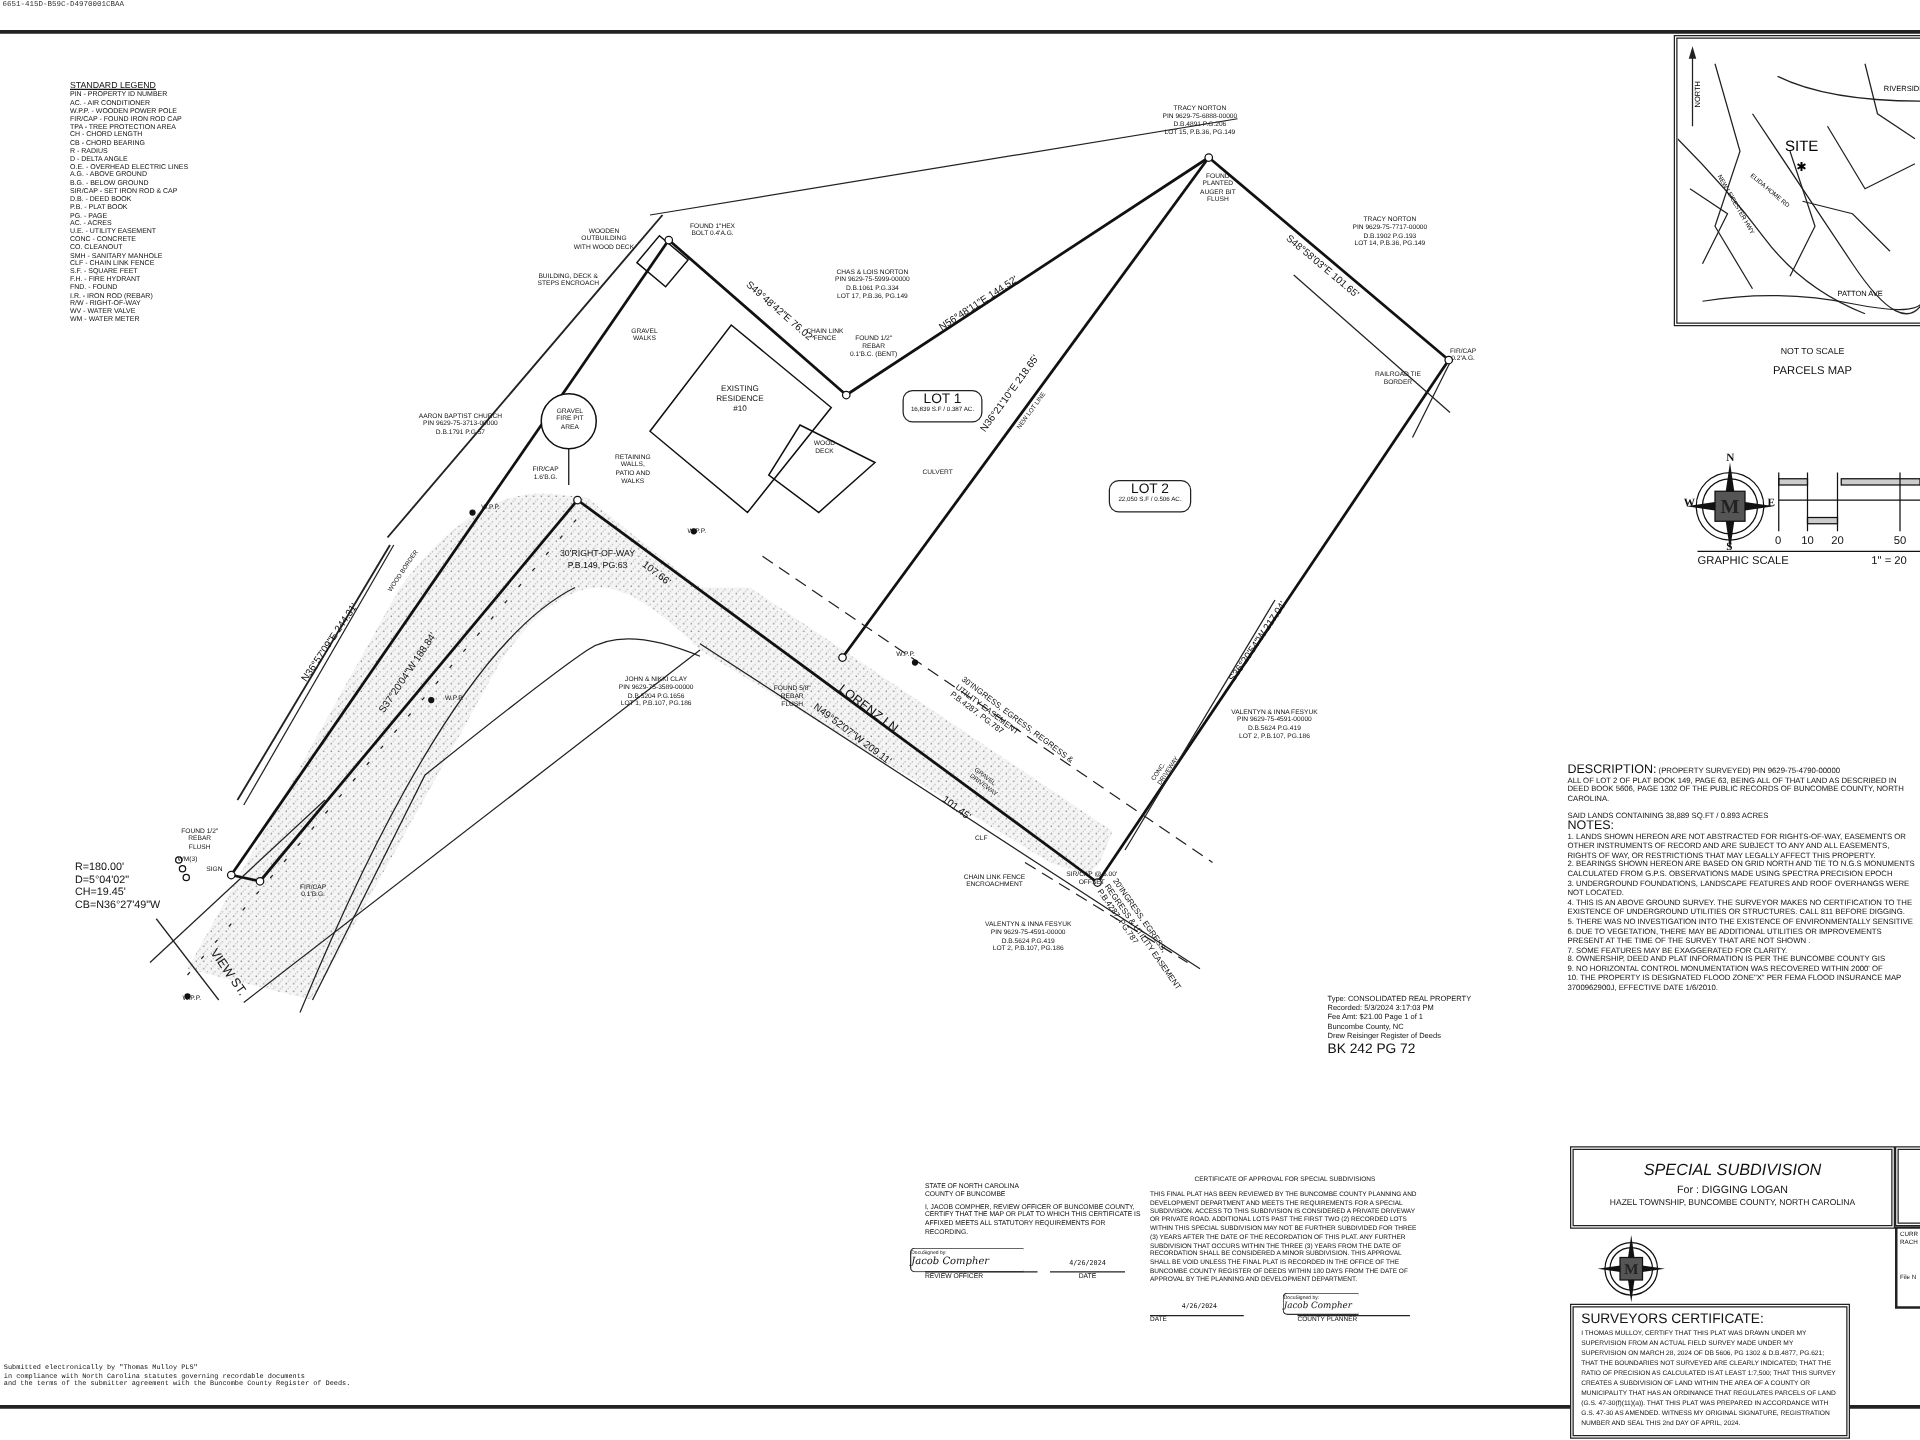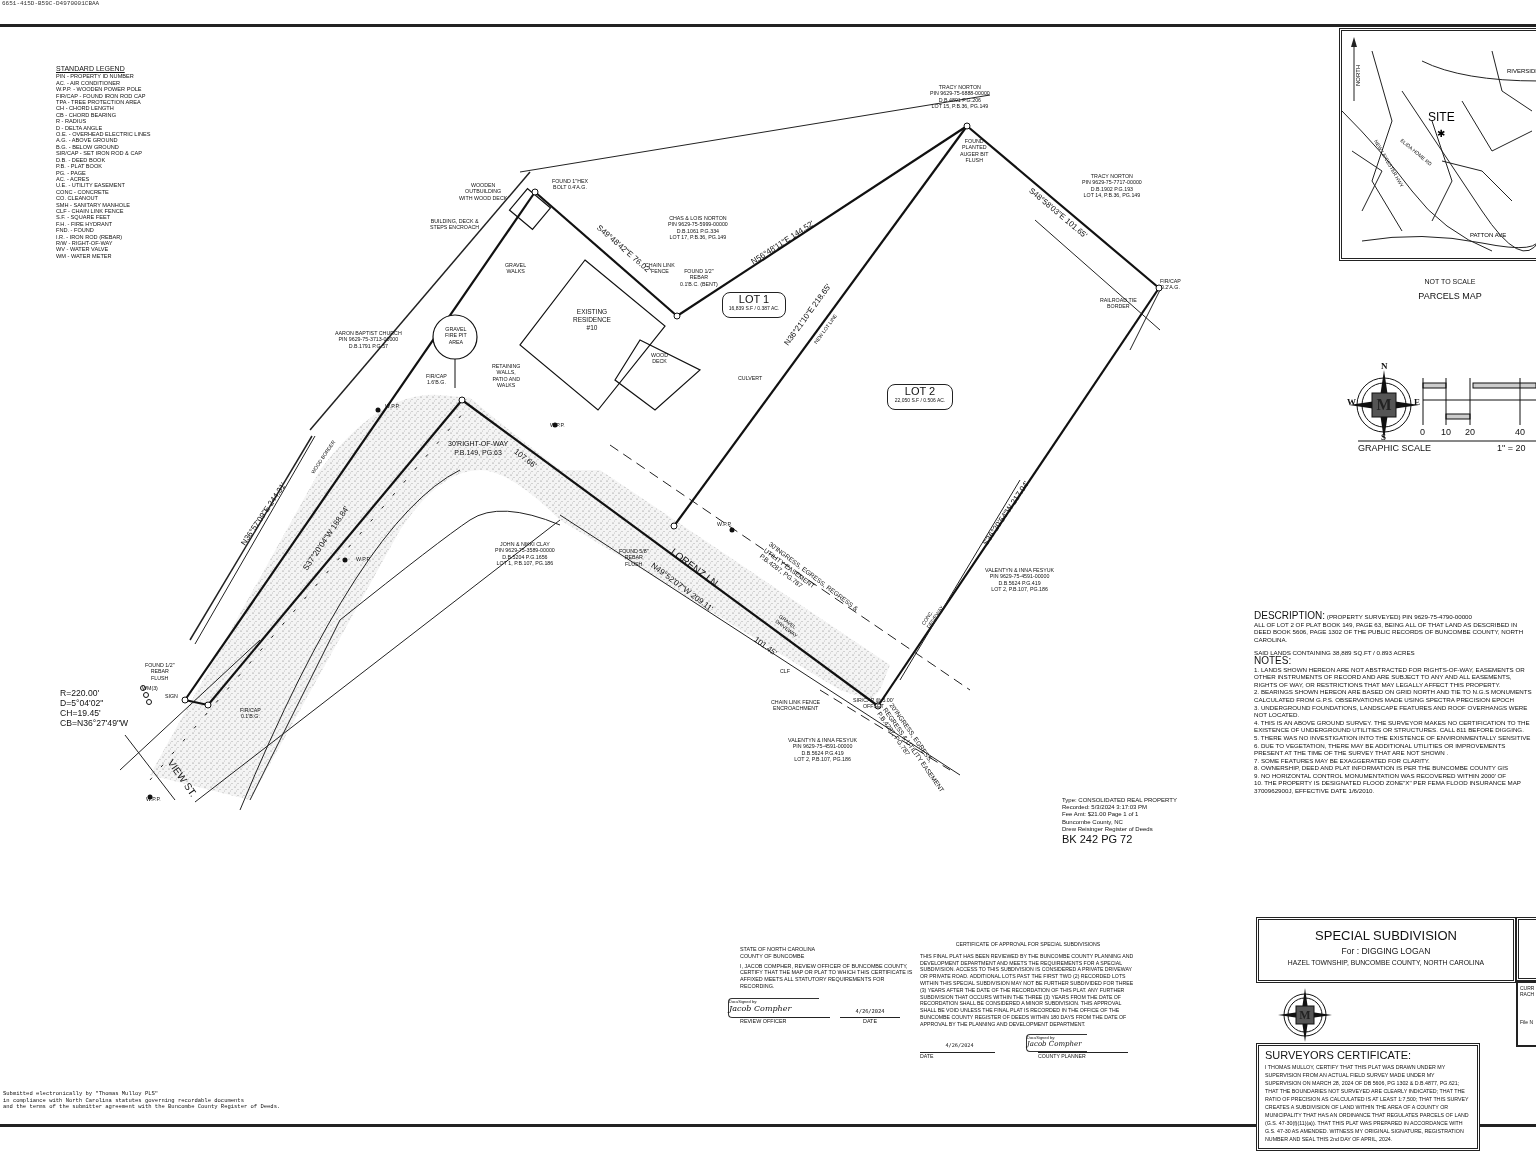--- a/index.html
+++ b/index.html
@@ -176,21 +176,21 @@
     <circle r="17" fill="none" stroke="#111" stroke-width="1"></circle>
     <polygon points="0,-27 3,-6 -3,-6" fill="#111"></polygon>
     <polygon points="0,27 3,6 -3,6" fill="#111"></polygon>
     <polygon points="-27,0 -6,3 -6,-3" fill="#111"></polygon>
     <polygon points="27,0 6,3 6,-3" fill="#111"></polygon>
     <rect x="-9" y="-9" width="18" height="18" fill="#555" stroke="#111"></rect>
     <text x="0" y="4" font-size="12" text-anchor="middle" font-family="Liberation Serif, serif" font-weight="bold" fill="#222">M</text>
   </g>
 </svg>
 
-<div class="lotbox" style="left:722px;top:292px;width:62px;height:24px;">
+<div class="lotbox" style="left:722px;top:312px;width:62px;height:24px;">
   <div class="n">LOT 1</div>
   <div class="a">16,839 S.F / 0.387 AC.</div>
 </div>
 <div class="lotbox" style="left:887px;top:384px;width:64px;height:24px;">
   <div class="n">LOT 2</div>
   <div class="a">22,050 S.F / 0.506 AC.</div>
 </div>
 
 <div class="brg" style="left:1030px;top:185px;transform:rotate(40deg);">S48°58'03"E  101.65'</div>
 <div class="brg" style="left:752px;top:258px;transform:rotate(-33deg);">N56°48'11"E  144.52'</div>
@@ -198,21 +198,21 @@
 <div class="brg" style="left:786px;top:340px;transform:rotate(-54deg);">N36°21'10"E  218.65'</div>
 <div class="brg" style="left:815px;top:340px;transform:rotate(-54deg);font-size:5px;">NEW LOT LINE</div>
 <div class="brg" style="left:985px;top:540px;transform:rotate(-56deg);">S36°20'54"W  217.04'</div>
 <div class="brg" style="left:652px;top:560px;transform:rotate(37deg);">N49°52'07"W  209.11'</div>
 <div class="brg" style="left:243px;top:540px;transform:rotate(-56deg);">N36°57'09"E  244.31'</div>
 <div class="brg" style="left:305px;top:565px;transform:rotate(-56deg);">S37°20'04"W  188.84'</div>
 <div class="brg" style="left:515px;top:446px;transform:rotate(38deg);">107.66'</div>
 <div class="brg" style="left:755px;top:634px;transform:rotate(37deg);">101.45'</div>
 
 <div class="abs curve">
-  <div>R=220.00'</div>
+  <div>R=180.00'</div>
   <div>D=5°04'02"</div>
   <div>CH=19.45'</div>
   <div>CB=N36°27'49"W</div>
 </div>
 
 <div class="owner" style="left:930px;top:84px;">
   <div>TRACY NORTON</div>
     <div>PIN 9629-75-6888-00000</div>
     <div>D.B.4891 P.G.206</div>
     <div>LOT 15, P.B.36, PG.149</div>
@@ -354,21 +354,21 @@
 <div class="abs vic-cap" style="top:291px;">PARCELS MAP</div>
 <div class="abs vic-sub" style="top:278px;">NOT TO SCALE</div>
 
 <div class="abs scale-lbl" style="left:1381px;top:361px;font-family:'Liberation Serif',serif;font-weight:bold;">N</div>
 <div class="abs scale-lbl" style="left:1381px;top:432px;font-family:'Liberation Serif',serif;font-weight:bold;">S</div>
 <div class="abs scale-lbl" style="left:1347px;top:397px;font-family:'Liberation Serif',serif;font-weight:bold;">W</div>
 <div class="abs scale-lbl" style="left:1414px;top:397px;font-family:'Liberation Serif',serif;font-weight:bold;">E</div>
 <div class="abs scale-lbl" style="left:1420px;top:427px;">0</div>
 <div class="abs scale-lbl" style="left:1441px;top:427px;">10</div>
 <div class="abs scale-lbl" style="left:1465px;top:427px;">20</div>
-<div class="abs scale-lbl" style="left:1515px;top:427px;">40</div>
+<div class="abs scale-lbl" style="left:1515px;top:427px;">50</div>
 <div class="abs scale-lbl" style="left:1358px;top:443px;">GRAPHIC SCALE</div>
 <div class="abs scale-lbl" style="left:1497px;top:443px;">1" = 20</div>
 
 <div class="abs desc">
   <div><h3>DESCRIPTION:</h3> <span>(PROPERTY SURVEYED) PIN 9629-75-4790-00000</span></div>
   <div>ALL OF LOT 2 OF PLAT BOOK 149, PAGE 63, BEING ALL OF THAT LAND AS DESCRIBED IN DEED BOOK 5606, PAGE 1302 OF THE PUBLIC RECORDS OF BUNCOMBE COUNTY, NORTH CAROLINA.</div>
   <div style="margin-top:6px;">SAID LANDS CONTAINING 38,889 SQ.FT / 0.893 ACRES</div>
   <div class="notes">
     <h3>NOTES:</h3>
     <div>1. LANDS SHOWN HEREON ARE NOT ABSTRACTED FOR RIGHTS-OF-WAY, EASEMENTS OR OTHER INSTRUMENTS OF RECORD AND ARE SUBJECT TO ANY AND ALL EASEMENTS, RIGHTS OF WAY, OR RESTRICTIONS THAT MAY LEGALLY AFFECT THIS PROPERTY.</div>
@@ -417,21 +417,21 @@
     <div style="position:absolute;left:106px;top:0;width:60px;height:16px;border:1px solid #333;border-right:none;border-radius:4px 0 0 4px;">
       <div style="font-size:4px;">DocuSigned by:</div>
       <div style="font-family:'DejaVu Serif',serif;font-style:italic;font-size:7px;">Jacob Compher</div>
     </div>
     <div style="position:absolute;left:118px;top:18px;width:90px;border-top:1px solid #222;">COUNTY PLANNER</div>
   </div>
 </div>
 
 <div class="abs titleblock">
   <div class="tb-box" style="left:0;top:0;width:254px;height:60px;border:3px double #222;text-align:center;">
-    <div style="font-size:13px;margin-top:8px;">SPECIAL SUBDIVISION</div>
+    <div style="font-size:13px;margin-top:8px;font-style:italic;">SPECIAL SUBDIVISION</div>
     <div style="font-size:8.5px;margin-top:3px;">For : DIGGING LOGAN</div>
     <div style="font-size:6.8px;margin-top:3px;">HAZEL TOWNSHIP, BUNCOMBE COUNTY, NORTH CAROLINA</div>
   </div>
   <div class="tb-box" style="left:260px;top:0;width:30px;height:58px;border:3px double #222;"></div>
   <div class="tb-box" style="left:260px;top:64px;width:30px;height:58px;border:2px solid #222;font-size:5px;line-height:6px;padding:2px;">
     <div>CURR</div>
     <div>RACH</div>
     <div style="margin-top:22px;">File N</div>
   </div>
   <div class="tb-box" style="left:0;top:126px;width:224px;height:108px;border:3px double #222;padding:3px 6px;box-sizing:border-box;">

